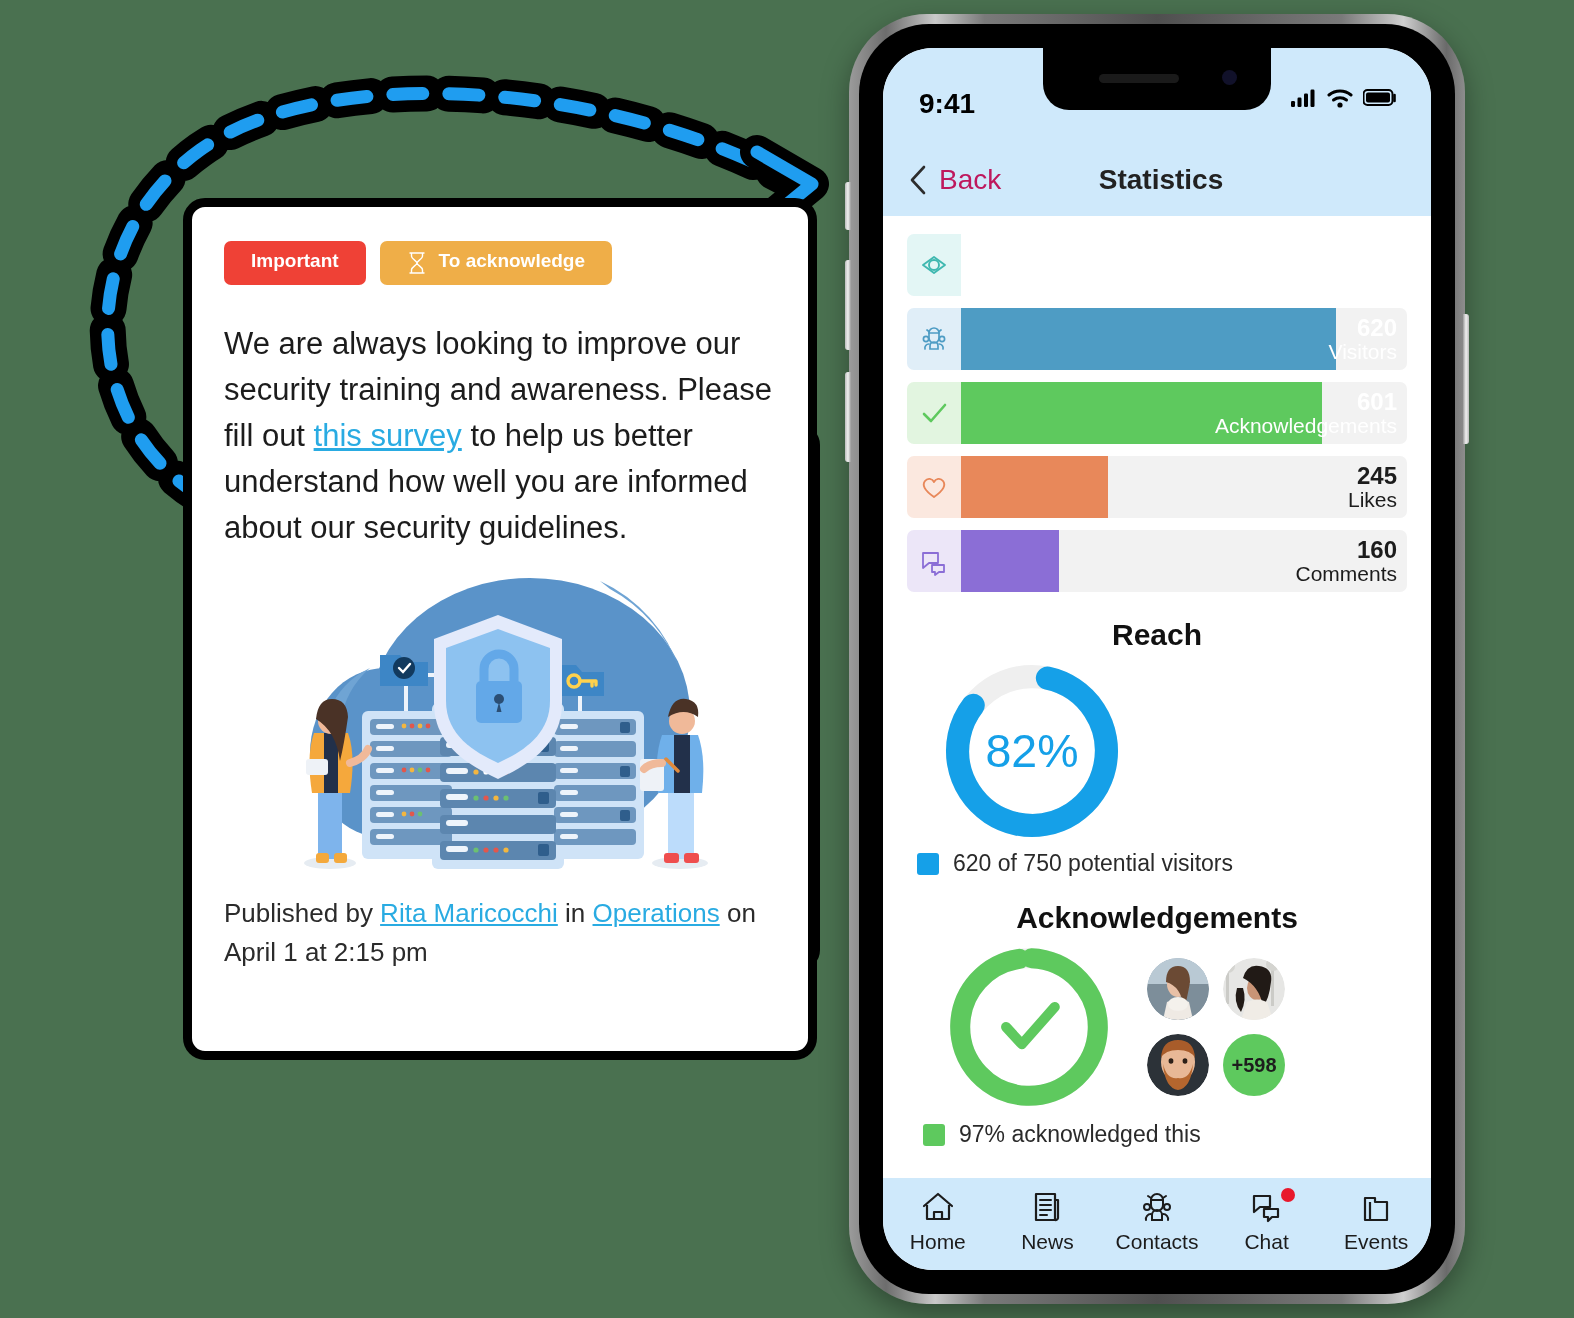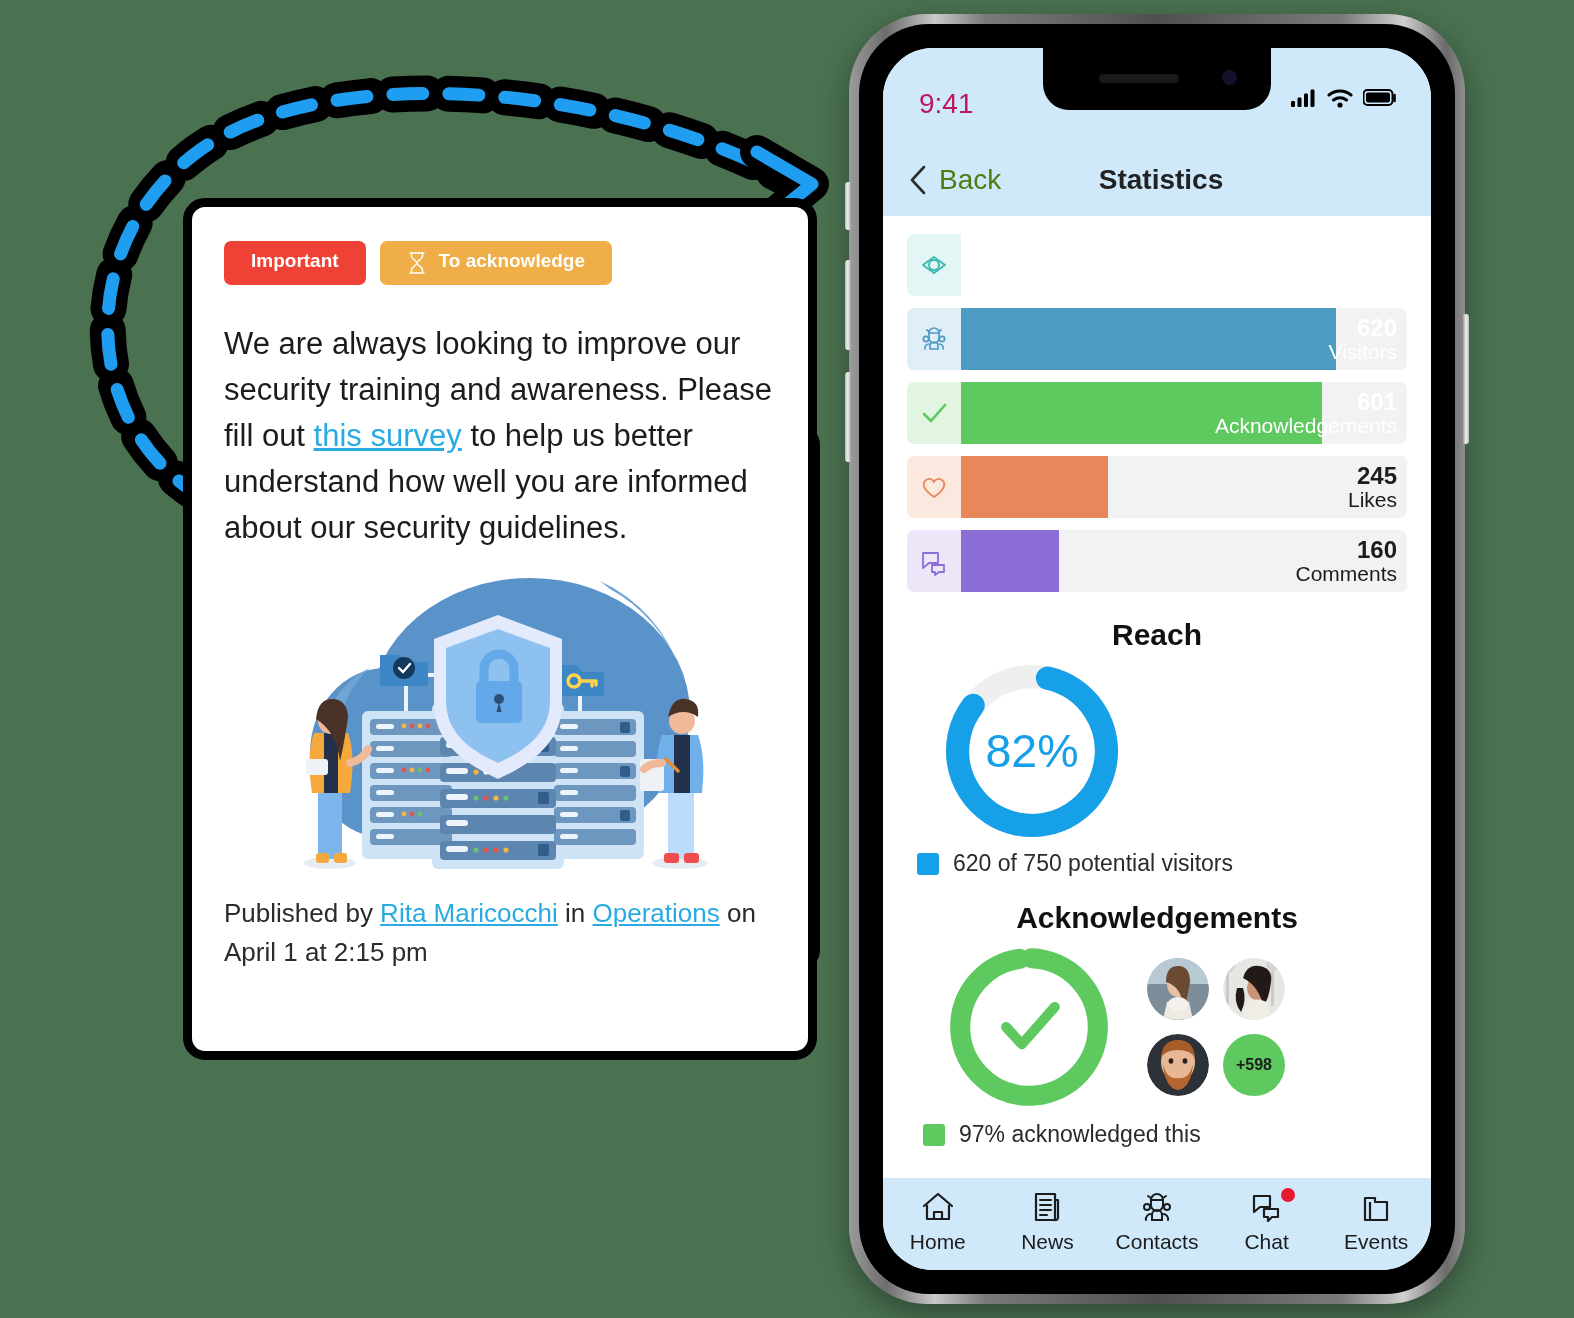--- a/index.html
+++ b/index.html
@@ -95,21 +95,21 @@
   .btn-pwr  { position: absolute; right: -4px; top: 300px; width: 6px; height: 130px;
     background: linear-gradient(270deg,#bcbcbc,#f0f0f0,#9a9a9a);
     border-radius: 0 3px 3px 0; }
 
   
   .statusbar {
     position: relative; height: 96px; background: #cfe9fb;
     display: flex; align-items: flex-start; justify-content: space-between;
     padding: 40px 34px 0 36px;
   }
-  .clock { font-size: 28px; font-weight: normal; color: #be185d; }
+  .clock { font-size: 28px; font-weight: bold; color: #000000; }
   .status-icons { display: flex; align-items: center; gap: 10px; }
   .notch {
     position: absolute; left: 50%; transform: translateX(-50%);
     top: 0; width: 228px; height: 62px;
     background: #000; border-radius: 0 0 26px 26px;
   }
   .notch .speaker {
     position: absolute; left: 56px; top: 26px;
     width: 80px; height: 9px; background: #1a1a1a; border-radius: 5px;
   }
@@ -118,21 +118,21 @@
     width: 15px; height: 15px; border-radius: 50%;
     background: #11112a;
   }
 
   .navbar {
     background: #cfe9fb; height: 72px;
     display: flex; align-items: center; padding: 0 26px;
     position: relative;
   }
   .back { display: flex; align-items: center; gap: 12px; cursor: pointer; }
-  .back-label { font-size: 28px; color: #4d7c0f; }
+  .back-label { font-size: 28px; color: #be185d; }
   .nav-title {
     position: absolute; left: 8px; right: 0; text-align: center;
     font-size: 28px; font-weight: bold; color: #222; pointer-events: none;
   }
 
   .content { background: #fff; height: 962px; padding: 18px 24px 0 24px; }
 
   
   .stat-row {
     display: flex; align-items: stretch; height: 62px;
@@ -170,21 +170,21 @@
   .ack-row { display: flex; align-items: center; }
   .avatars {
     display: grid; grid-template-columns: 62px 62px;
     gap: 14px; margin-left: 32px;
   }
   .avatar { width: 62px; height: 62px; border-radius: 50%; overflow: hidden; }
   .avatar-more {
     width: 62px; height: 62px; border-radius: 50%;
     background: #5ec95e; color: #1d1d1d;
     display: flex; align-items: center; justify-content: center;
-    font-size: 16px; font-weight: 600;
+    font-size: 20px; font-weight: 600;
   }
 
   
   .tabbar {
     background: #cfe9fb; height: 92px;
     display: flex; align-items: flex-start; padding-top: 12px;
   }
   .tab {
     flex: 1; display: flex; flex-direction: column;
     align-items: center; gap: 6px; cursor: pointer; position: relative;

